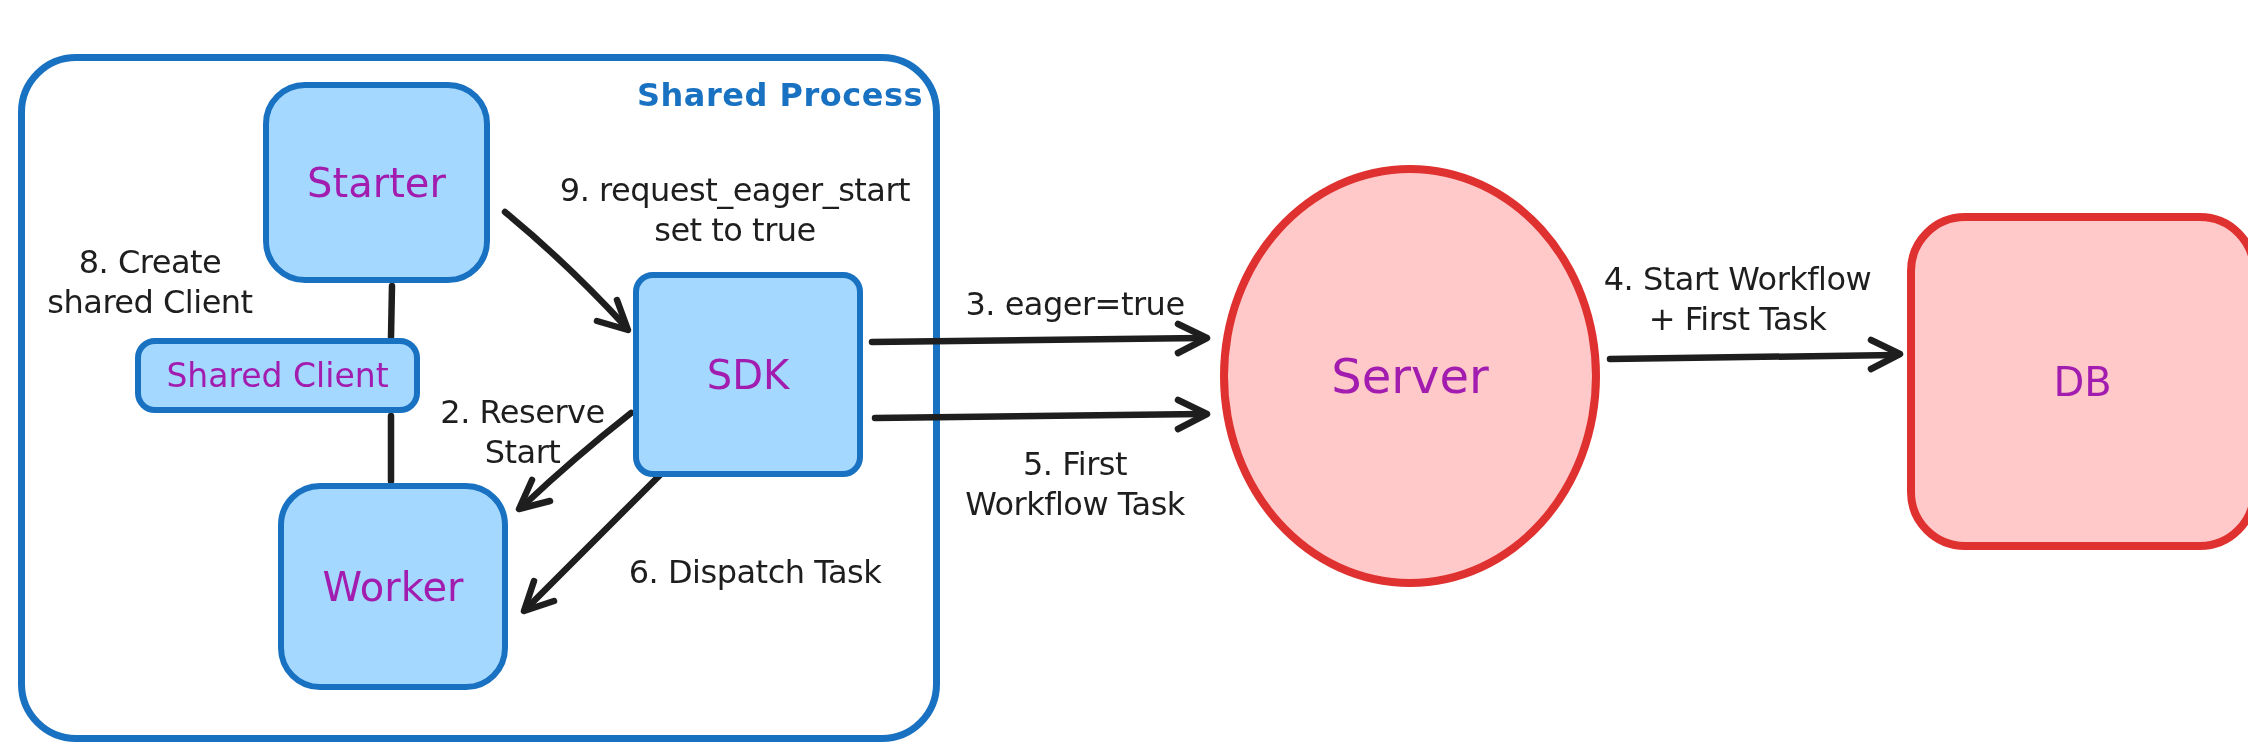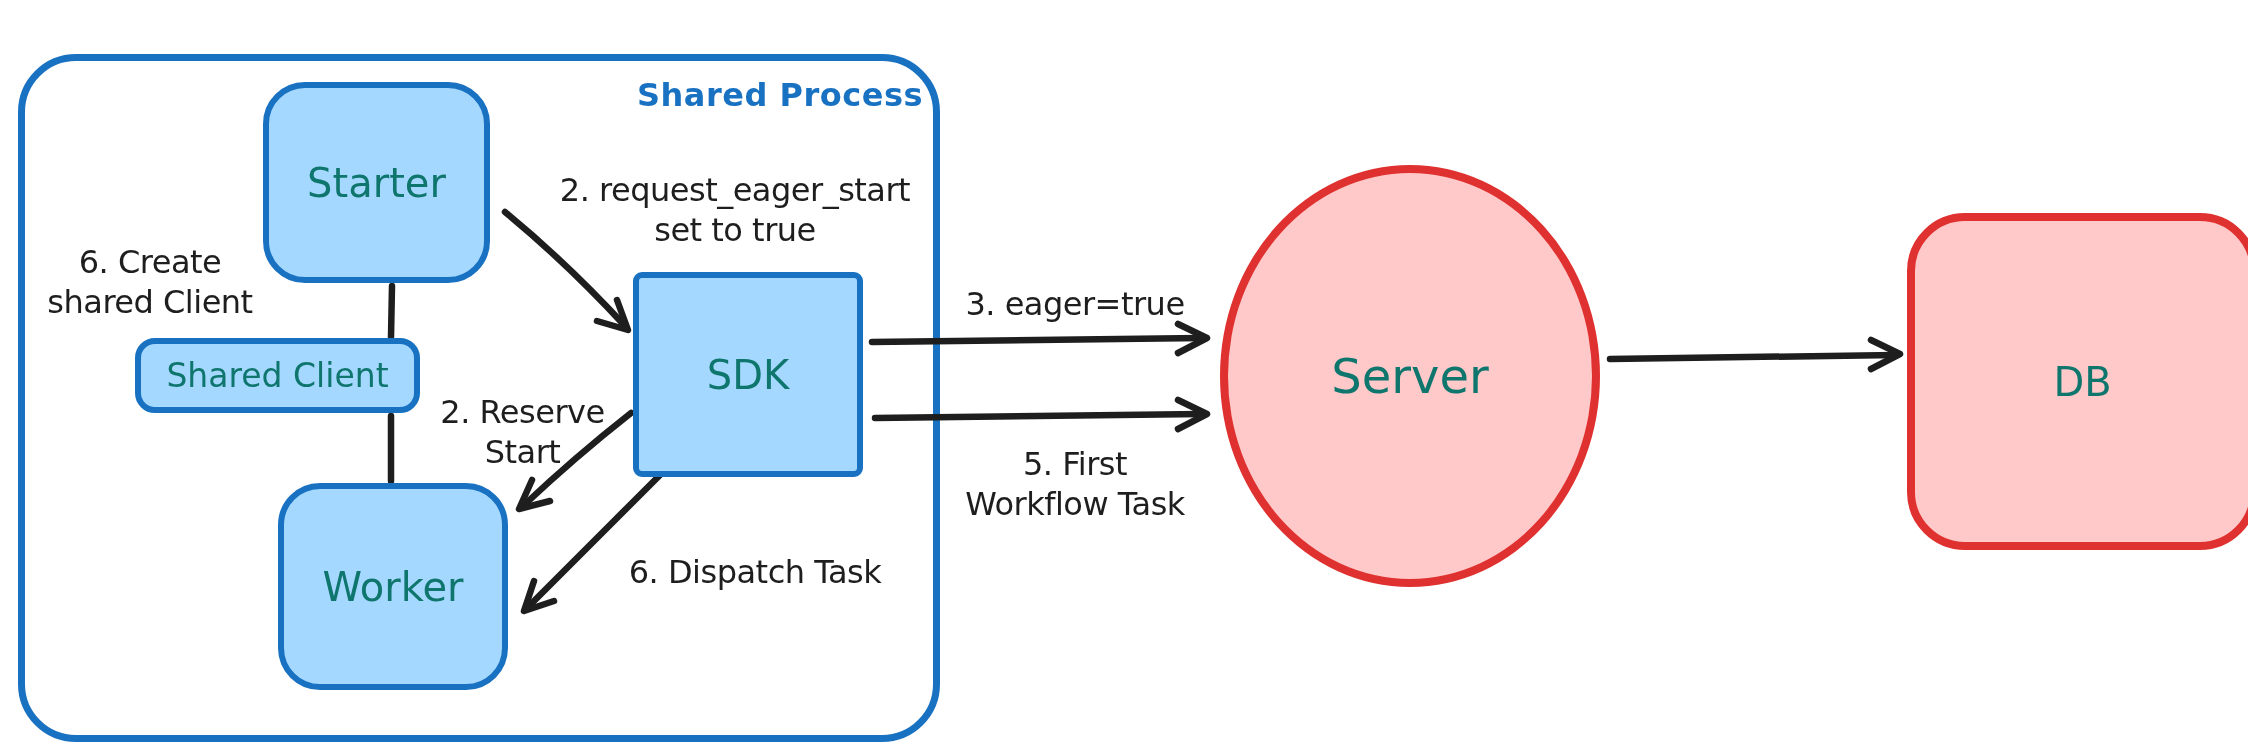--- a/index.html
+++ b/index.html
@@ -42,26 +42,26 @@
   
   .node {
     position: absolute;
     box-sizing: border-box;
     display: flex;
     align-items: center;
     justify-content: center;
     background: #a5d8ff;
     border: 6px solid #1971c2;
     font-size: 40px;
-    color: #0f766e;
+    color: #a21caf;
   }
   .node-starter { left: 263px; top: 62px;  width: 227px; height: 201px; border-radius: 42px; }
   .node-shared-client { left: 135px; top: 318px; width: 285px; height: 75px; border-radius: 20px; font-size: 33px; }
   .node-worker  { left: 278px; top: 463px; width: 230px; height: 207px; border-radius: 42px; }
-  .node-sdk     { left: 633px; top: 252px; width: 230px; height: 205px; border-radius: 9px; }
+  .node-sdk     { left: 633px; top: 252px; width: 230px; height: 205px; border-radius: 20px; }
   
   .node-server {
     left: 1220px; top: 145px;
     width: 380px; height: 422px;
     background: #ffc9c9;
     border: 8px solid #e03131;
     border-radius: 50%;
     font-size: 48px;
   }
   .node-db {
@@ -149,33 +149,37 @@
     <span>SDK</span>
   </div>
   <div class="node node-server">
     <span>Server</span>
   </div>
   <div class="node node-db">
     <span>DB</span>
   </div>
 
   <div class="note note-create">
-    <div>6. Create</div>
+    <div>8. Create</div>
     <div>shared Client</div>
   </div>
   <div class="note note-request">
-    <div>2. request_eager_start</div>
+    <div>9. request_eager_start</div>
     <div>set to true</div>
   </div>
   <div class="note note-reserve">
     <div>2. Reserve</div>
     <div>Start</div>
   </div>
   <div class="note note-eager">
     <div>3. eager=true</div>
+  </div>
+  <div class="note note-start">
+    <div>4. Start Workflow</div>
+    <div>+ First Task</div>
   </div>
   <div class="note note-first">
     <div>5. First</div>
     <div>Workflow Task</div>
   </div>
   <div class="note note-dispatch">
     <div>6. Dispatch Task</div>
   </div>
 
 </div>

